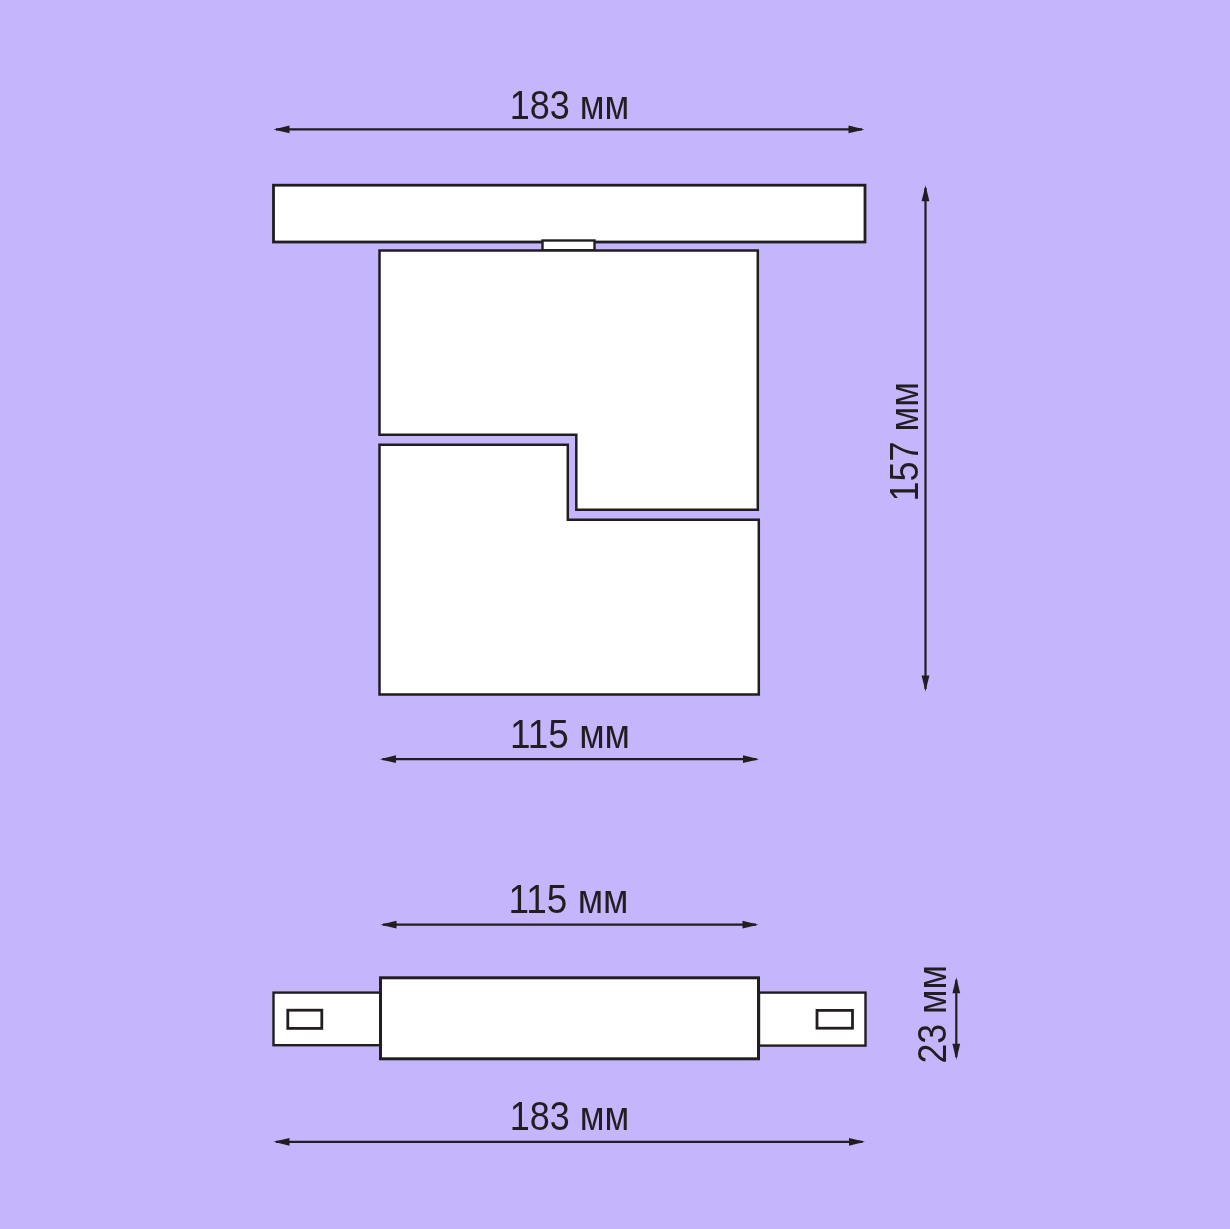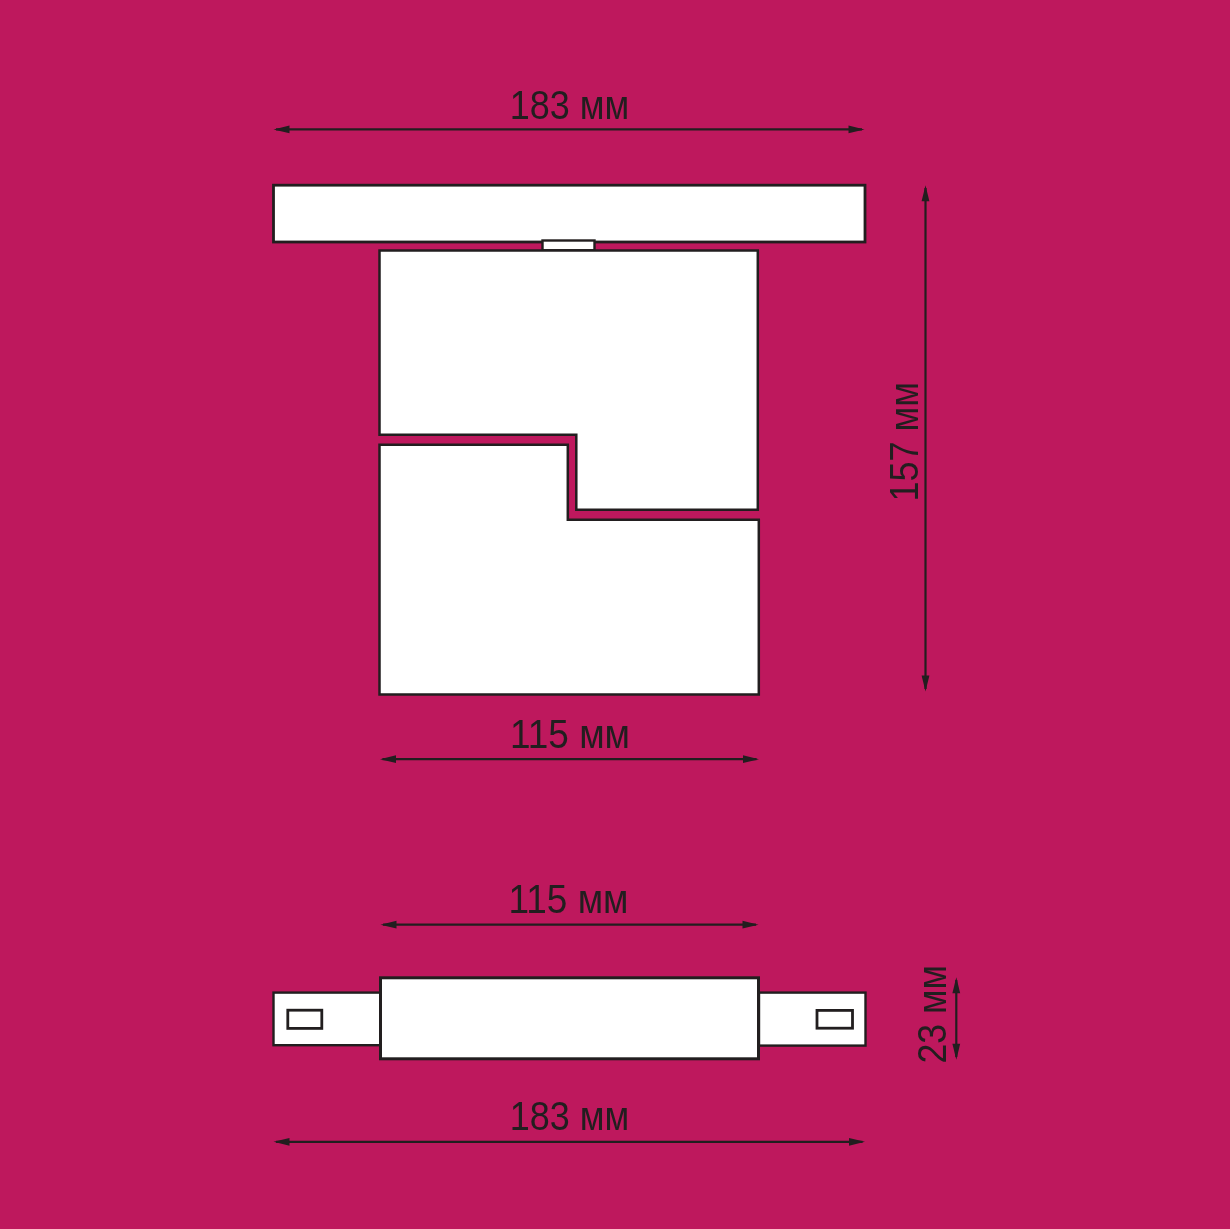--- a/index.html
+++ b/index.html
@@ -1,16 +1,16 @@
 <!DOCTYPE html>
 <html><head>
 <meta charset="utf-8">
 <style>
   html,body{margin:0;padding:0;background:#ffffff;}
-  .page{position:relative;width:1230px;height:1229px;background:#be185d;overflow:hidden;}
+  .page{position:relative;width:1230px;height:1229px;background:#c4b5fd;overflow:hidden;}
   svg{position:absolute;left:0;top:0;display:block;}
   text{font-family:"Liberation Sans",sans-serif;fill:#221e1f;}
 </style>
 </head>
 <body>
 <div class="page">
 <svg width="1230" height="1229" viewBox="0 0 1230 1229" fill="none">
 
 <text x="569.5" y="119" font-size="40" text-anchor="middle" textLength="119.5" lengthAdjust="spacingAndGlyphs">183 мм</text>
 

